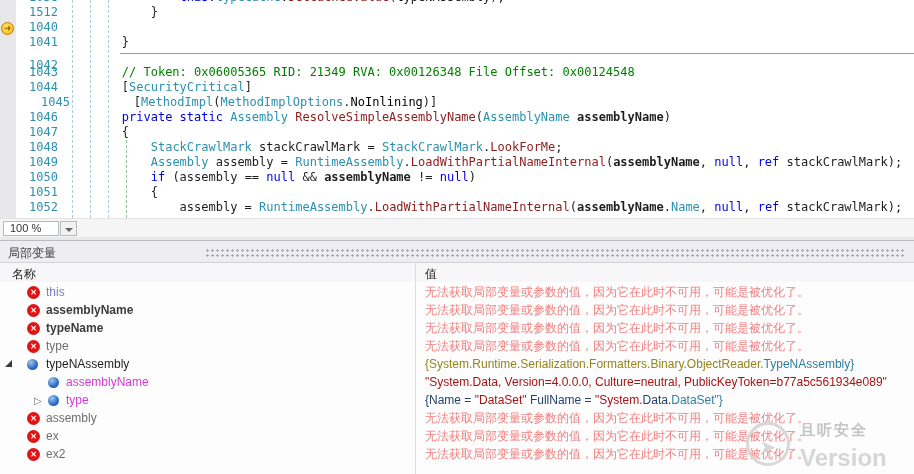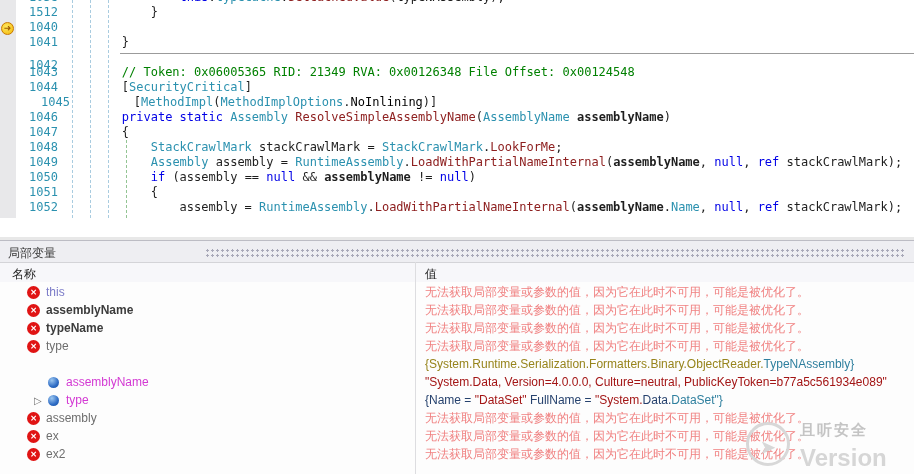--- a/index.html
+++ b/index.html
@@ -103,20 +103,26 @@
         <div class="code-line" style="top: 125px;"><span class="line-no">1047</span><span class="code-text"><span class="s-pl">        {</span></span></div>
         <div class="code-line" style="top: 140px;"><span class="line-no">1048</span><span class="code-text"><span class="s-pl">            </span><span class="s-ty">StackCrawlMark</span><span class="s-pl"> stackCrawlMark = </span><span class="s-ty">StackCrawlMark</span><span class="s-pl">.</span><span class="s-me">LookForMe</span><span class="s-pl">;</span></span></div>
         <div class="code-line" style="top: 155px;"><span class="line-no">1049</span><span class="code-text"><span class="s-pl">            </span><span class="s-ty">Assembly</span><span class="s-pl"> assembly = </span><span class="s-ty">RuntimeAssembly</span><span class="s-pl">.</span><span class="s-me">LoadWithPartialNameInternal</span><span class="s-pl">(</span><span class="s-pa">assemblyName</span><span class="s-pl">, </span><span class="s-kw">null</span><span class="s-pl">, </span><span class="s-kw">ref</span><span class="s-pl"> stackCrawlMark);</span></span></div>
         <div class="code-line" style="top: 170px;"><span class="line-no">1050</span><span class="code-text"><span class="s-kw">            if</span><span class="s-pl"> (assembly == </span><span class="s-kw">null</span><span class="s-pl"> &amp;&amp; </span><span class="s-pa">assemblyName</span><span class="s-pl"> != </span><span class="s-kw">null</span><span class="s-pl">)</span></span></div>
         <div class="code-line" style="top: 185px;"><span class="line-no">1051</span><span class="code-text"><span class="s-pl">            {</span></span></div>
         <div class="code-line" style="top: 200px;"><span class="line-no">1052</span><span class="code-text"><span class="s-pl">                assembly = </span><span class="s-ty">RuntimeAssembly</span><span class="s-pl">.</span><span class="s-me">LoadWithPartialNameInternal</span><span class="s-pl">(</span><span class="s-pa">assemblyName</span><span class="s-pl">.</span><span class="s-ty">Name</span><span class="s-pl">, </span><span class="s-kw">null</span><span class="s-pl">, </span><span class="s-kw">ref</span><span class="s-pl"> stackCrawlMark);</span></span></div>
       </div>
     <div id="cur-stmt">➜</div>
   </div>
 
+  <div id="zoom-strip">
+    <div id="zoom-box">100 %</div>
+    <div id="zoom-drop">
+        <div class="tri"></div>
+      </div>
+  </div>
 
   <div id="splitter"></div>
 
   <div id="locals">
     <div id="locals-titlebar">
       <span id="locals-title">局部变量</span>
       <div id="title-dots"></div>
     </div>
     <div id="grid-header">
       <span class="col-name-h">名称</span>
@@ -146,20 +152,25 @@
           <div class="cell-val"><span class="v-err">无法获取局部变量或参数的值，因为它在此时不可用，可能是被优化了。</span></div>
         </div>
         <div class="var-row" style="top: 54px;">
           <div class="cell-name">
             <span class="err-icon" style="left: 27px;">✕</span>
             <span class="var-name n-gray" style="left: 46px;">type</span>
           </div>
           <div class="cell-val"><span class="v-err">无法获取局部变量或参数的值，因为它在此时不可用，可能是被优化了。</span></div>
         </div>
         <div class="var-row" style="top: 72px;">
+          <div class="cell-name">
+            <span class="exp-expanded" style="left: 5px;"></span>
+            <span class="field-icon" style="left: 27px;"></span>
+            <span class="var-name n-black" style="left: 46px;">typeNAssembly</span>
+          </div>
           <div class="cell-val"><span class="v-ol">{System.Runtime.Serialization.Formatters.Binary.ObjectReader.</span><span class="v-te">TypeNAssembly}</span></div>
         </div>
         <div class="var-row" style="top: 90px;">
           <div class="cell-name">
             <span class="field-icon" style="left: 48px;"></span>
             <span class="var-name n-mag" style="left: 66px;">assemblyName</span>
           </div>
           <div class="cell-val"><span class="v-str">"System.Data, Version=4.0.0.0, Culture=neutral, PublicKeyToken=b77a5c561934e089"</span></div>
         </div>
         <div class="var-row" style="top: 108px;">

